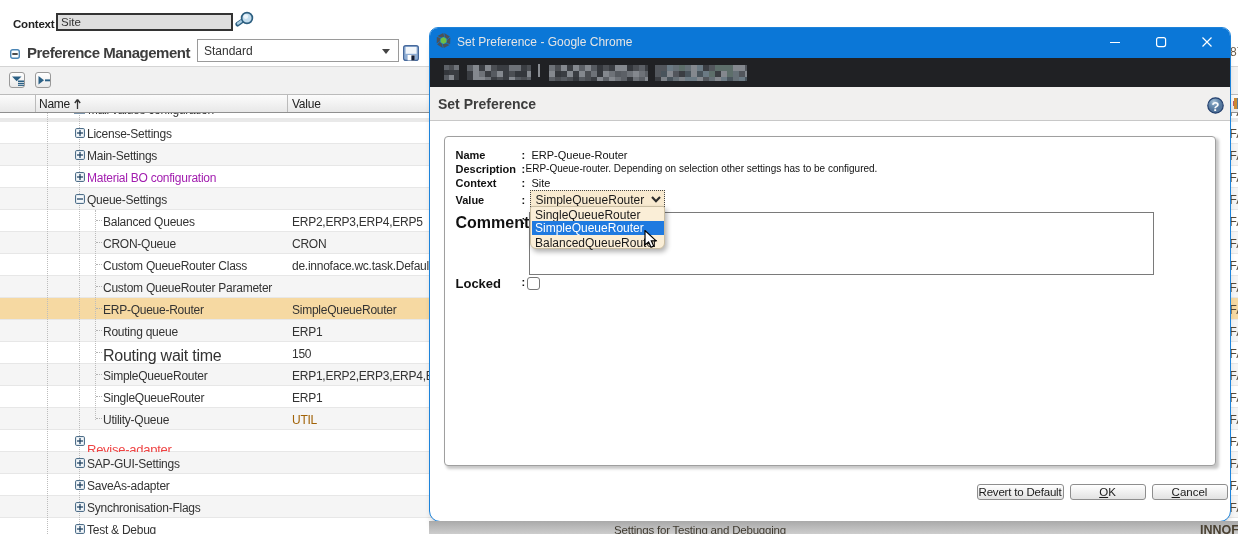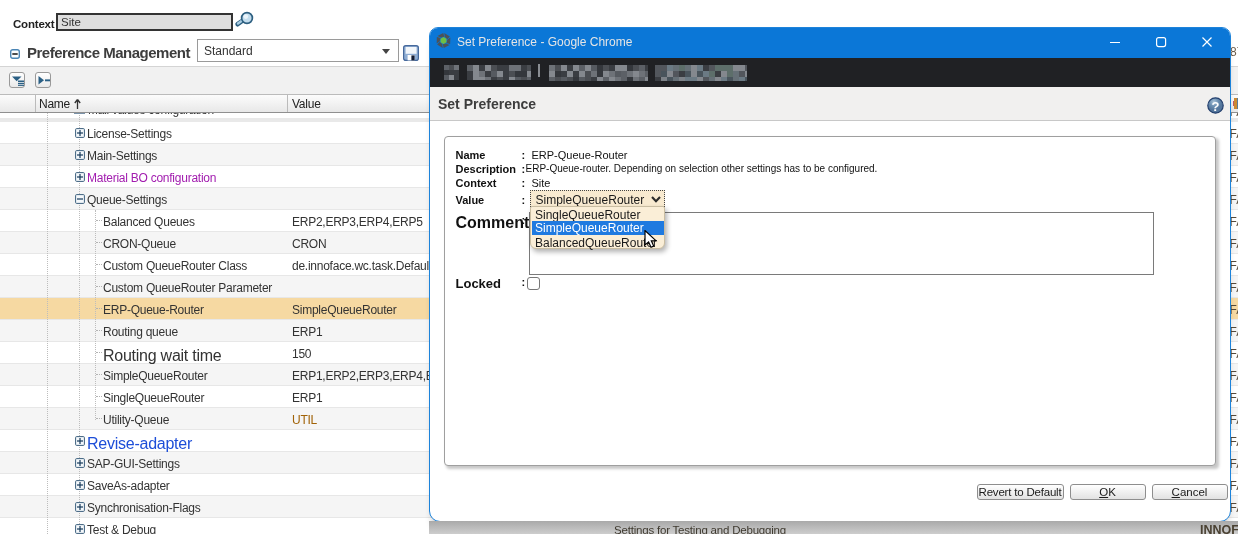--- a/index.html
+++ b/index.html
@@ -151,21 +151,21 @@
     <div style="position:absolute;left:103px;top:5px;font-size:12px;letter-spacing:-0.25px;color:#333">Utility-Queue</div>
     <div style="position:absolute;left:292px;top:5px;font-size:12px;letter-spacing:-0.25px;color:#a16207;white-space:nowrap">UTIL</div>
     <div style="position:absolute;left:1229.5px;top:5px;font-size:12px;color:#55493a">FA</div>
   </div>
 <div style="position:absolute;left:0;top:430px;width:1238px;height:22px;background:#ffffff;border-bottom:1px solid #e7e7e7">
     <svg style="position:absolute;left:74.5px;top:6px;z-index:2" width="10" height="10">
       <rect x="0.6" y="0.6" width="8.8" height="8.8" rx="1" fill="#f4f8fb" stroke="#3c5f7d" stroke-width="1"></rect>
       <rect x="2" y="4.4" width="6" height="1.2" fill="#173a5a"></rect>
       <rect x="4.4" y="2" width="1.2" height="6" fill="#173a5a"></rect>
     </svg>
-    <div style="position:absolute;left:87px;top:5px;font-size:16px;letter-spacing:-0.25px;color:#1d4ed8">Revise-adapter</div>
+    <div style="position:absolute;left:87px;top:12px;font-size:13px;letter-spacing:-0.25px;color:#ef4444">Revise-adapter</div>
     <div style="position:absolute;left:1229.5px;top:5px;font-size:12px;color:#55493a">FA</div>
   </div>
 <div style="position:absolute;left:0;top:452px;width:1238px;height:22px;background:#f5f5f5;border-bottom:1px solid #e7e7e7">
     <svg style="position:absolute;left:74.5px;top:6px;z-index:2" width="10" height="10">
       <rect x="0.6" y="0.6" width="8.8" height="8.8" rx="1" fill="#f4f8fb" stroke="#3c5f7d" stroke-width="1"></rect>
       <rect x="2" y="4.4" width="6" height="1.2" fill="#173a5a"></rect>
       <rect x="4.4" y="2" width="1.2" height="6" fill="#173a5a"></rect>
     </svg>
     <div style="position:absolute;left:87px;top:5px;font-size:12px;letter-spacing:-0.25px;color:#333">SAP-GUI-Settings</div>
     <div style="position:absolute;left:1229.5px;top:5px;font-size:12px;color:#55493a">FA</div>

